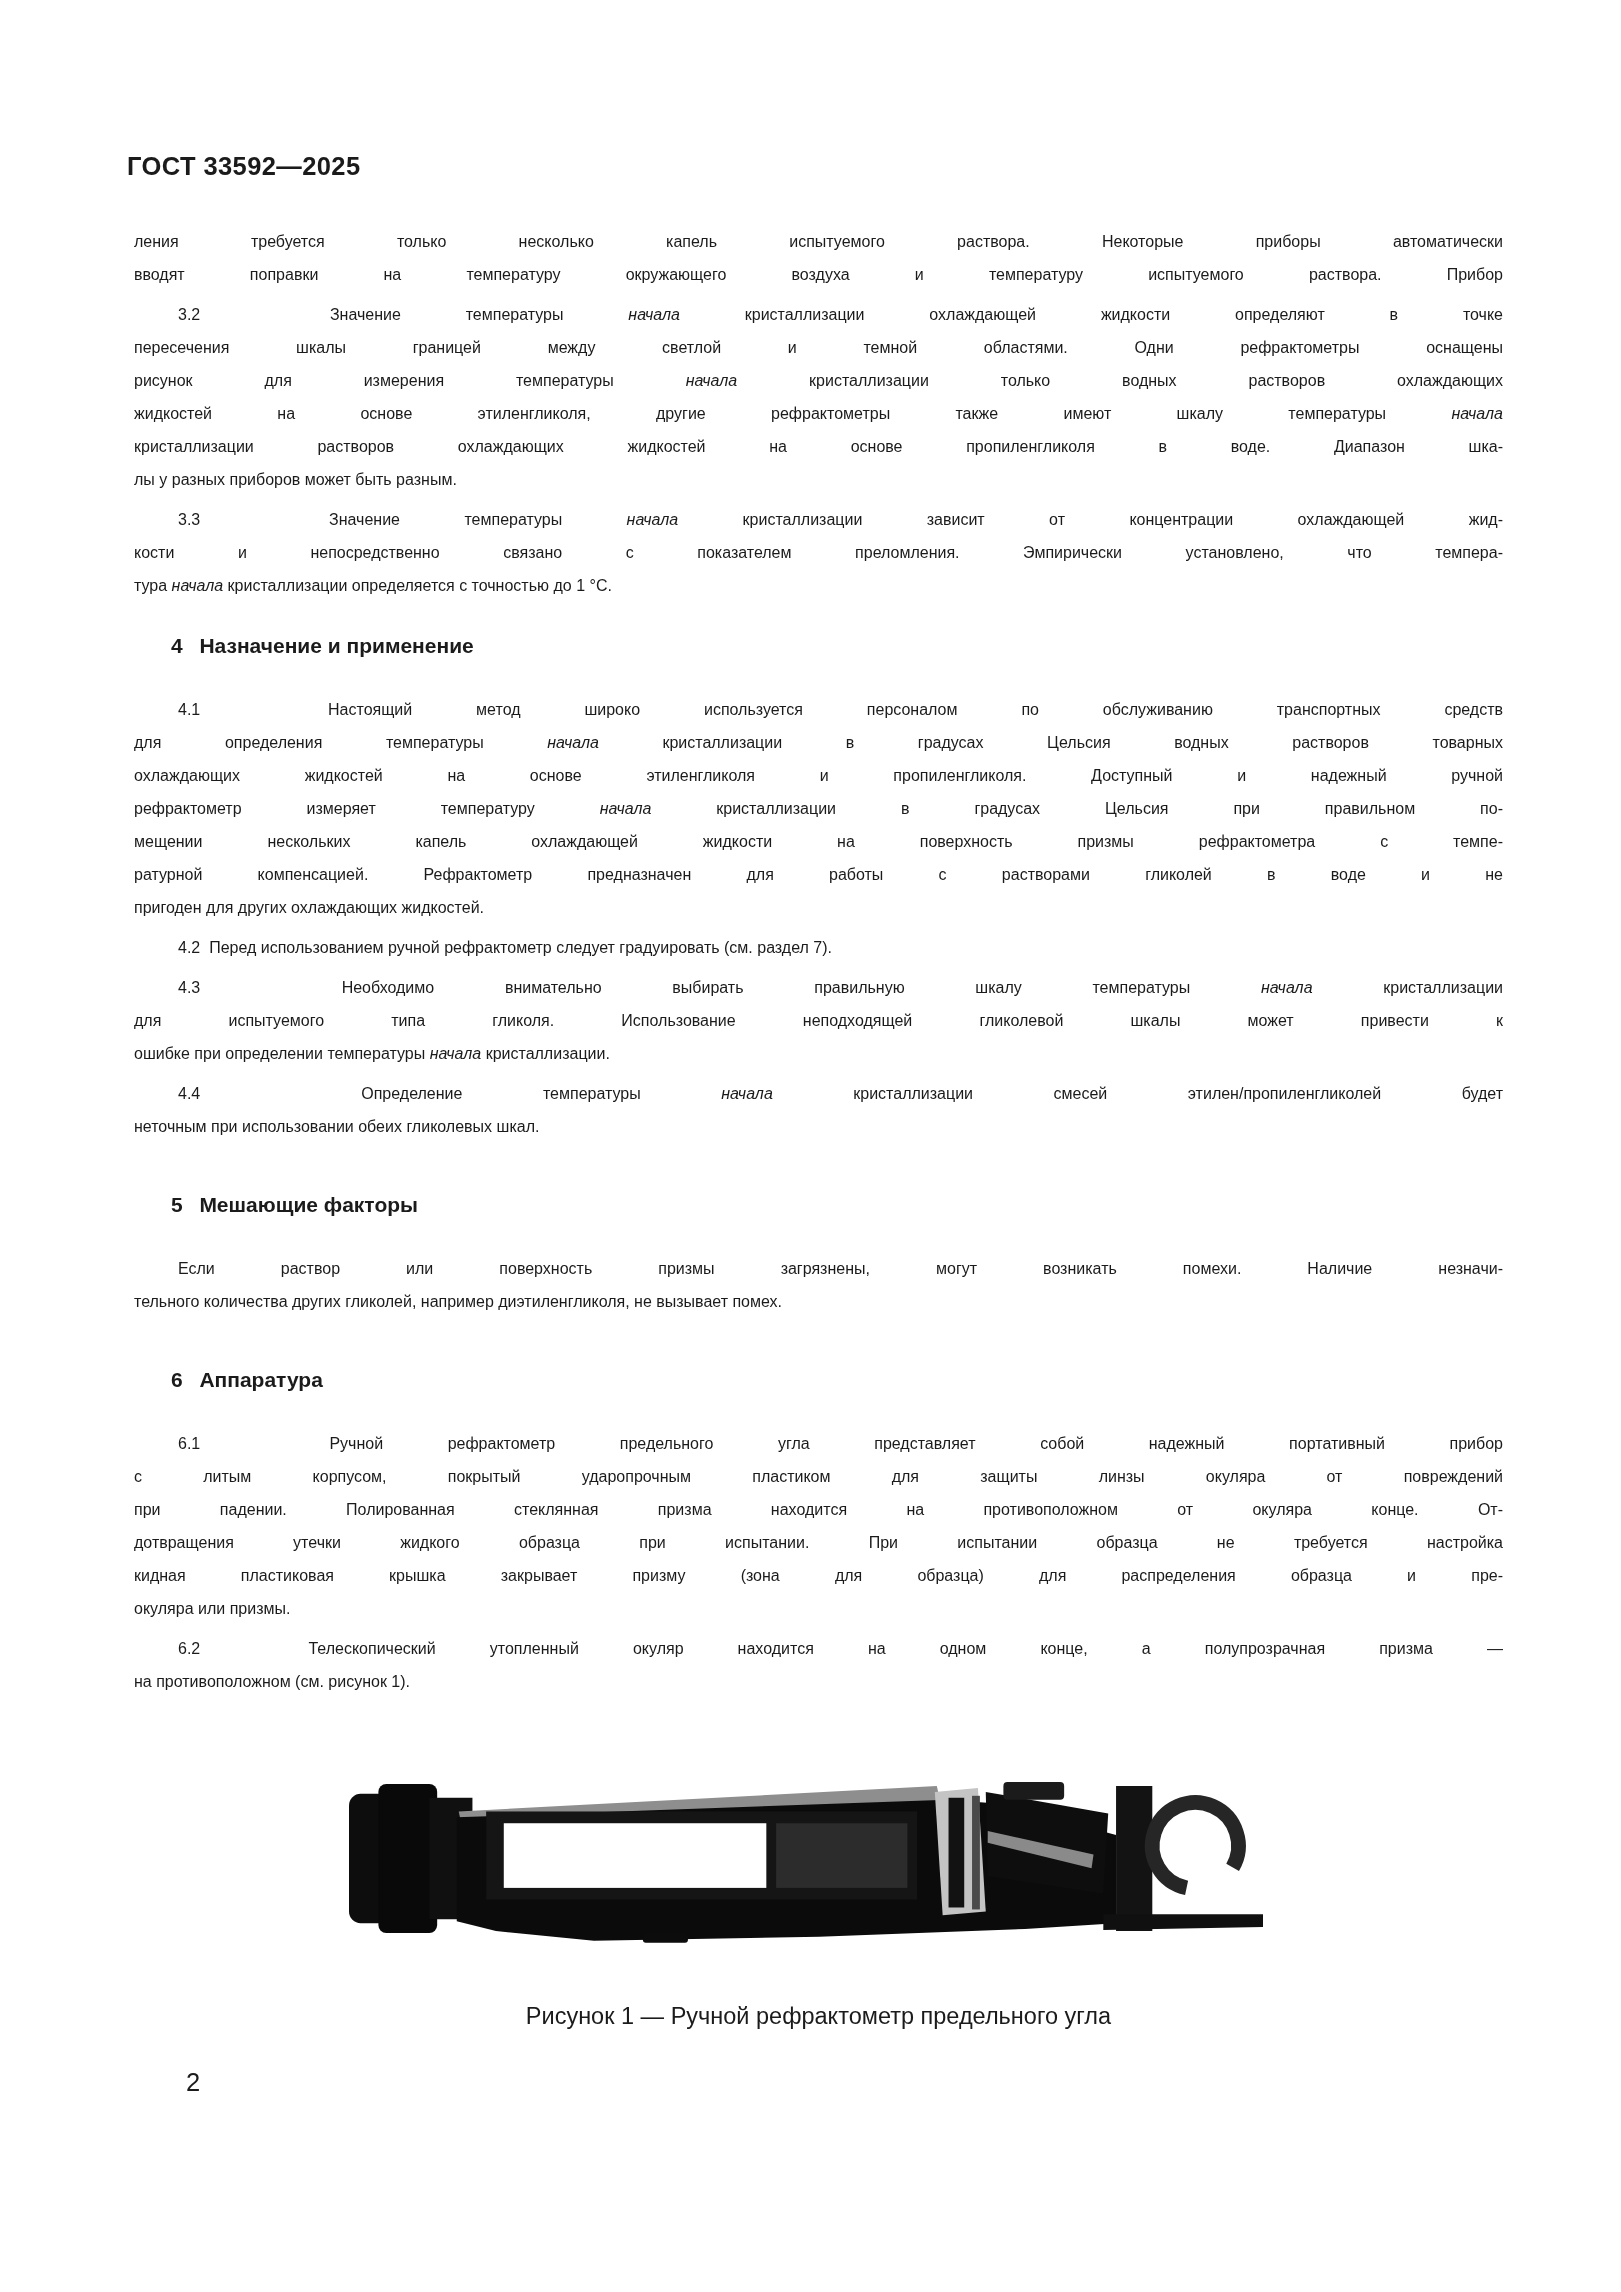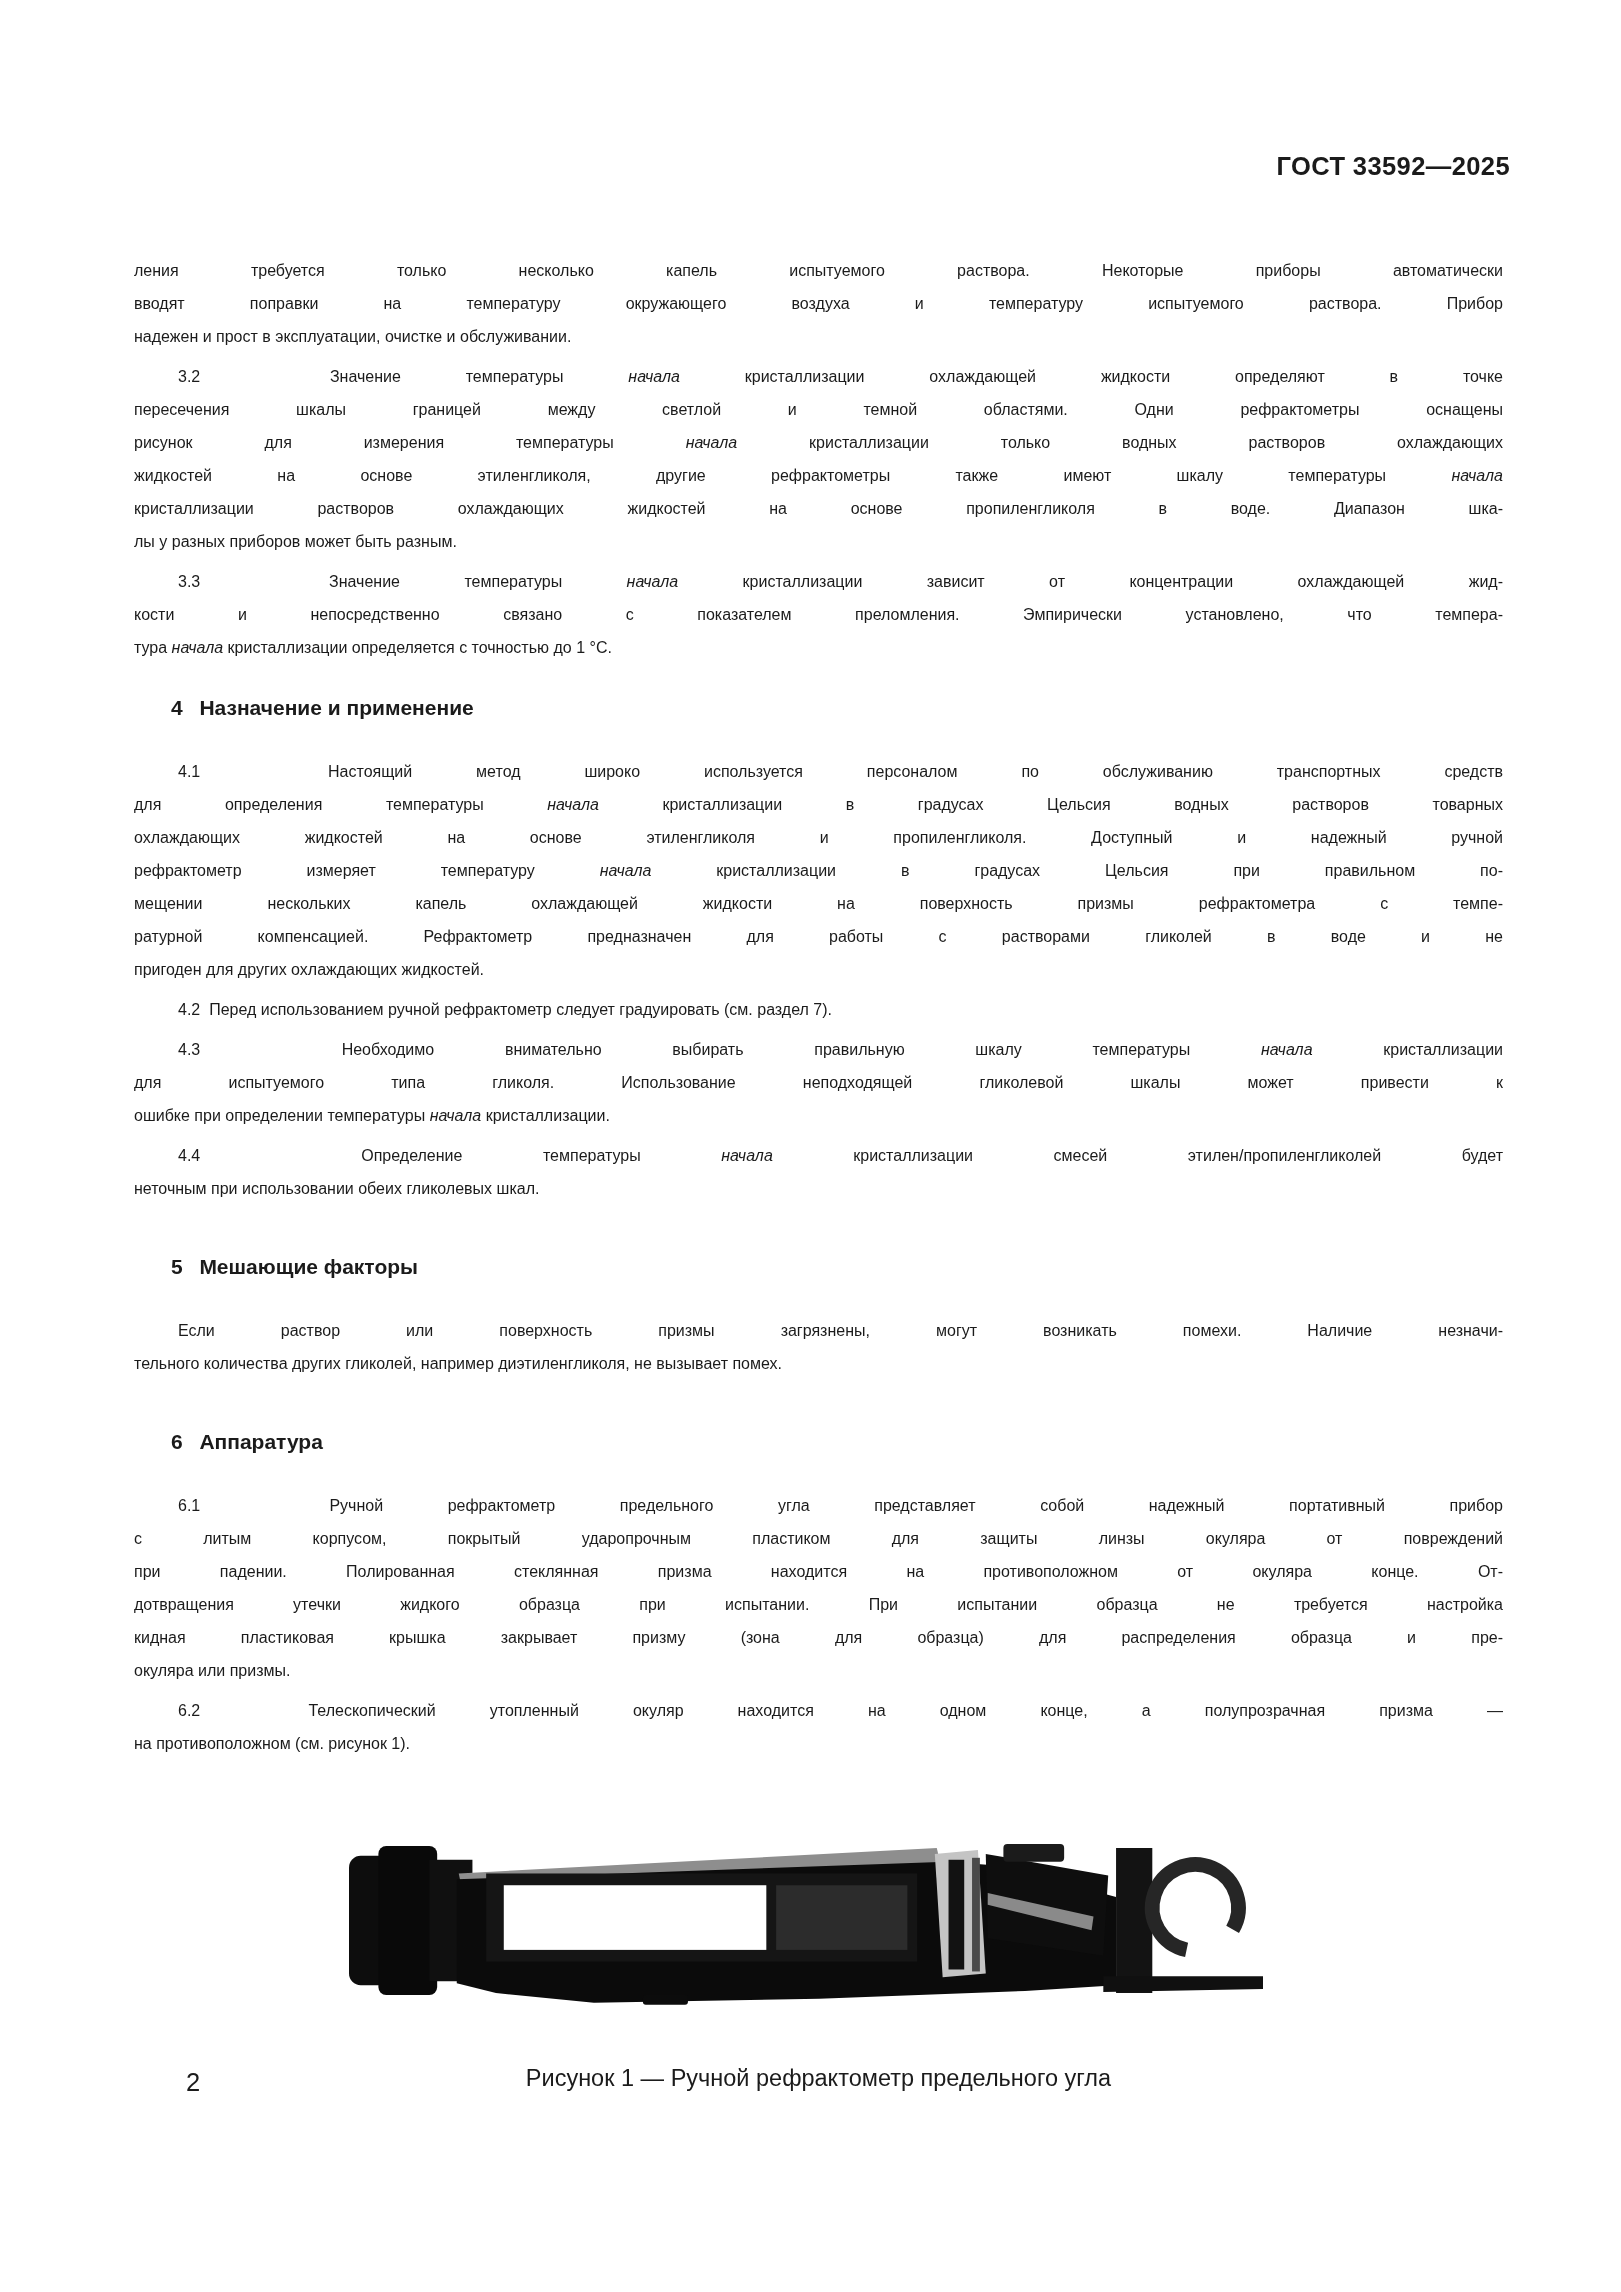--- a/index.html
+++ b/index.html
@@ -15,22 +15,21 @@
   .content {
     position: absolute;
     left: 127px;
     top: 152px;
     width: 1383px;
   }
   .doc-header {
     font-size: 25.5px;
     font-weight: 700;
     letter-spacing: 0.4px;
-    margin: 0 0 73px 0;
-    text-align: right;
+    margin: 0 0 44px 0;
   }
   .para {
     font-size: 16px;
     line-height: 33px;
     margin: 7px;
   }
   .para .line {
     text-align: justify;
     text-align-last: justify;
   }
@@ -70,21 +69,20 @@
 <body>
 
 <div class="page">
   <div class="content">
     <div class="doc-header">ГОСТ 33592—2025</div>
 
     <main>
         <div class="para">
           <div class="line"><span>ления требуется только несколько капель испытуемого раствора. Некоторые приборы автоматически</span></div>
           <div class="line"><span>вводят поправки на температуру окружающего воздуха и температуру испытуемого раствора. Прибор</span></div>
-          <div class="line last"><span>надежен и прост в эксплуатации, очистке и обслуживании.</span></div>
         </div>
         <div class="para">
           <div class="line ind"><span>3.2&nbsp; Значение температуры </span><em>начала</em><span> кристаллизации охлаждающей жидкости определяют в точке</span></div>
           <div class="line"><span>пересечения шкалы границей между светлой и темной областями. Одни рефрактометры оснащены</span></div>
           <div class="line"><span>рисунок для измерения температуры </span><em>начала</em><span> кристаллизации только водных растворов охлаждающих</span></div>
           <div class="line"><span>жидкостей на основе этиленгликоля, другие рефрактометры также имеют шкалу температуры </span><em>начала</em></div>
           <div class="line"><span>кристаллизации растворов охлаждающих жидкостей на основе пропиленгликоля в воде. Диапазон шка-</span></div>
           <div class="line last"><span>лы у разных приборов может быть разным.</span></div>
         </div>
         <div class="para">

